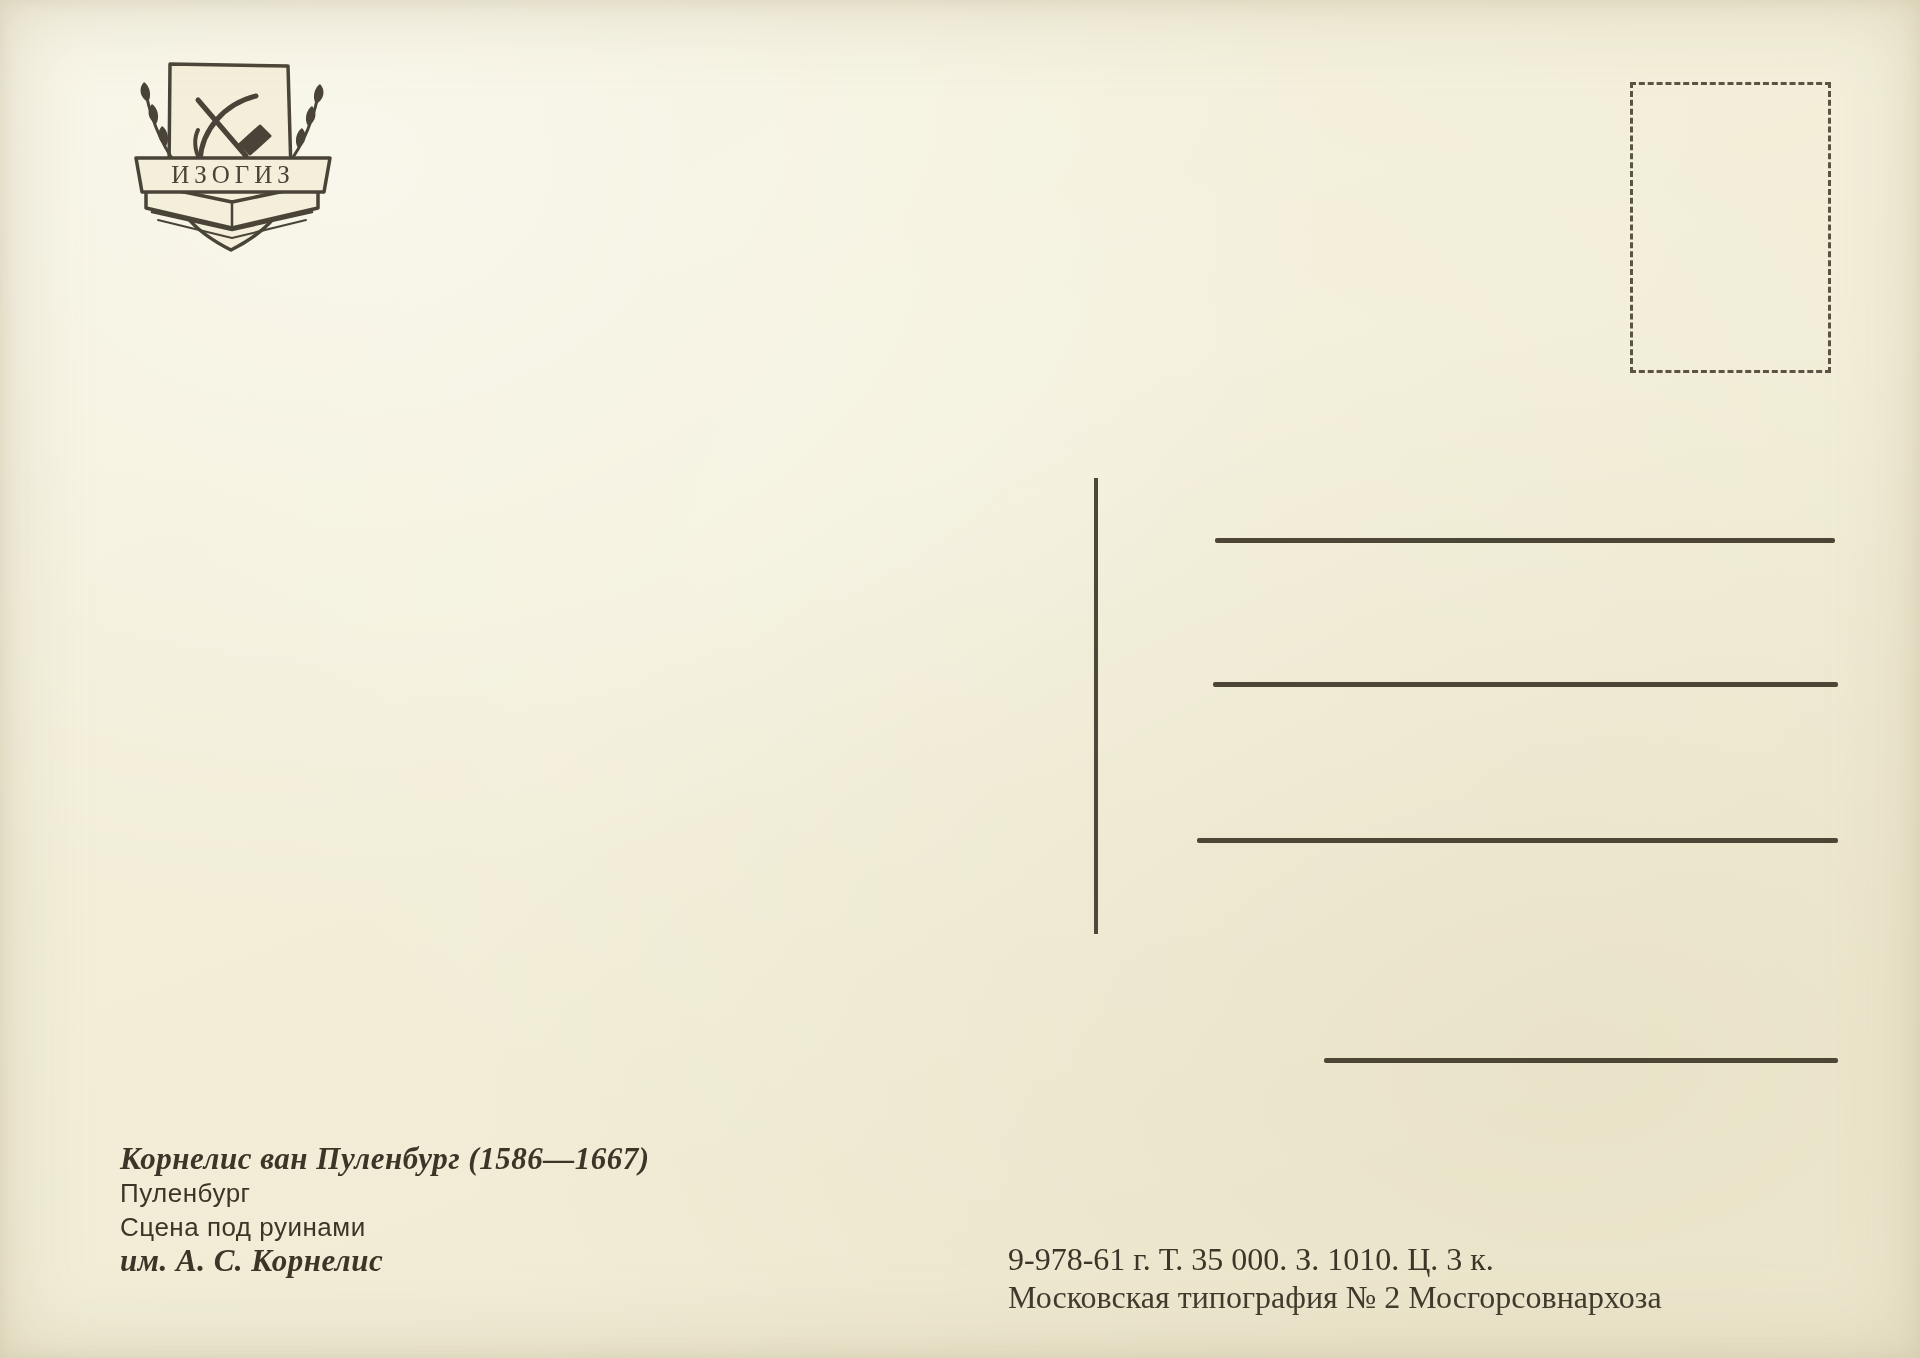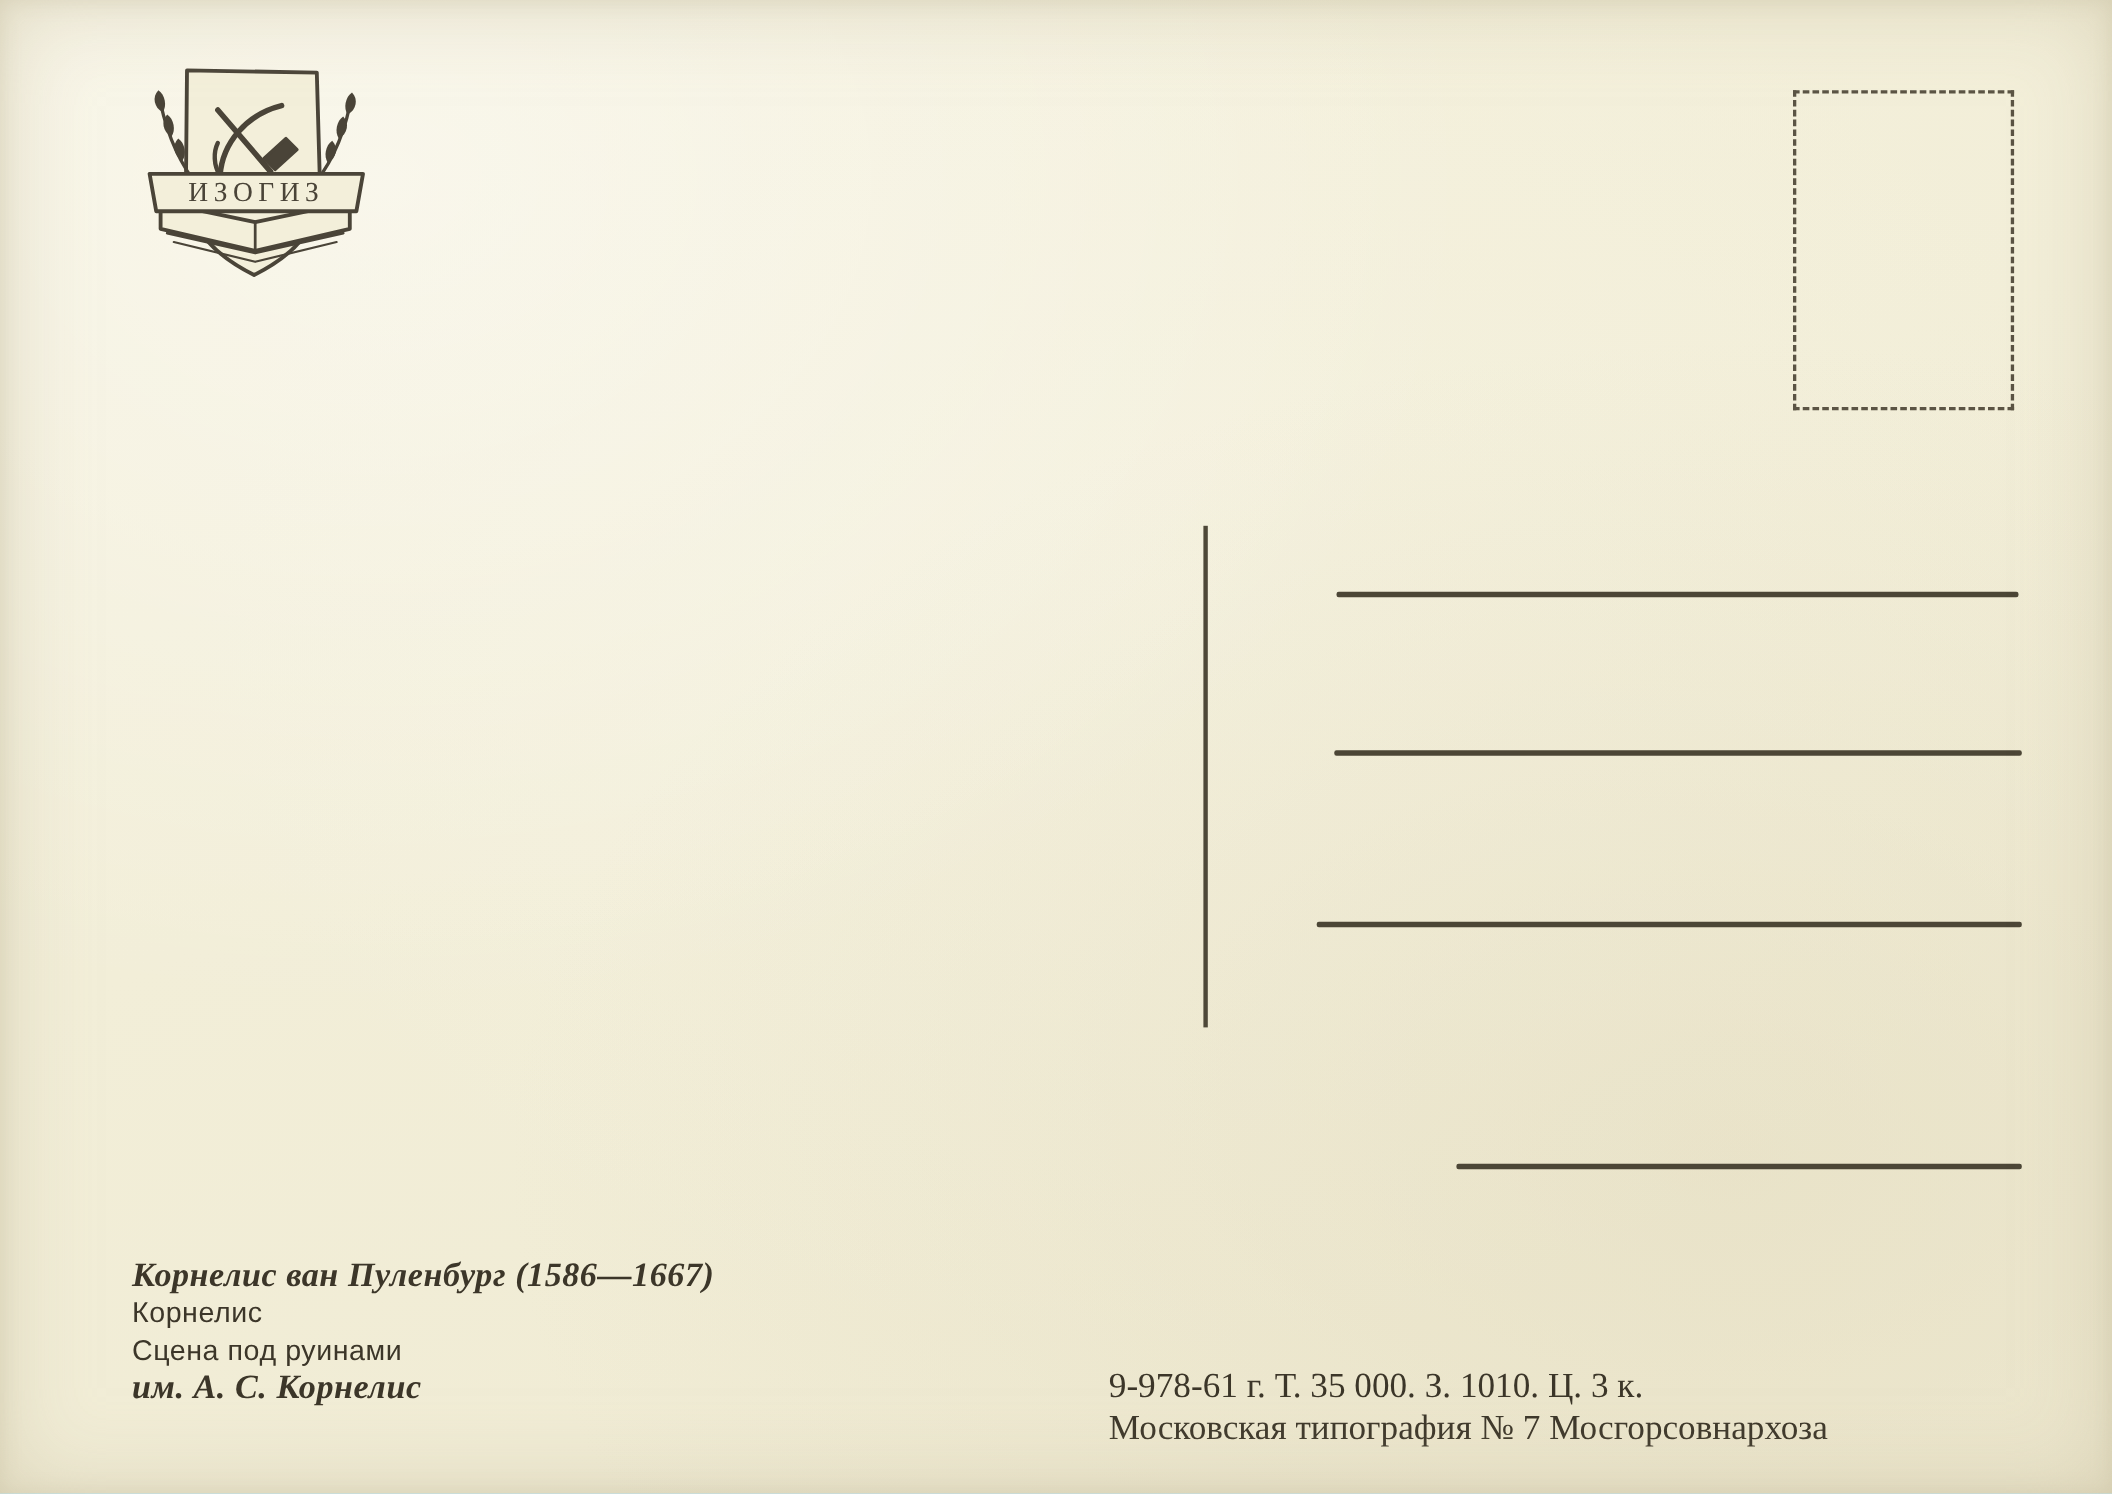--- a/index.html
+++ b/index.html
@@ -157,24 +157,24 @@
 
   <div id="divider"></div>
 
   <div class="rule" id="rule-1"></div>
   <div class="rule" id="rule-2"></div>
   <div class="rule" id="rule-3"></div>
   <div class="rule" id="rule-4"></div>
 
   <div id="caption">
     <div class="cap-line cap-italic">Корнелис ван Пуленбург (1586—1667)</div>
-    <div class="cap-line cap-plain">Корнелис</div>
+    <div class="cap-line cap-plain">Пуленбург</div>
     <div class="cap-line cap-plain">Сцена под руинами</div>
     <div class="cap-line cap-italic">им. А. С. Корнелис</div>
   </div>
 
   <div id="imprint">
     <div class="imp-line">9-978-61 г. Т. 35 000. З. 1010. Ц. 3 к.</div>
-    <div class="imp-line">Московская типография № 7 Мосгорсовнархоза</div>
+    <div class="imp-line">Московская типография № 2 Мосгорсовнархоза</div>
   </div>
 
   <div id="edge-shade"></div>
 </div>
 
 </body></html>

